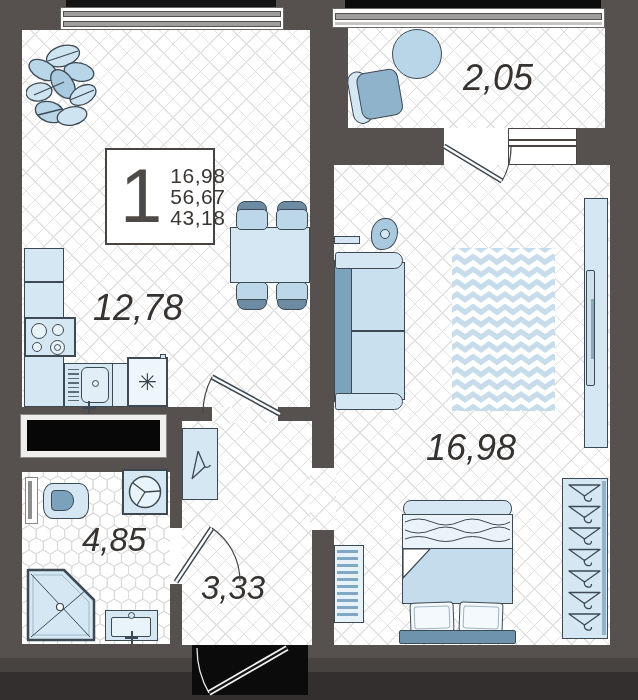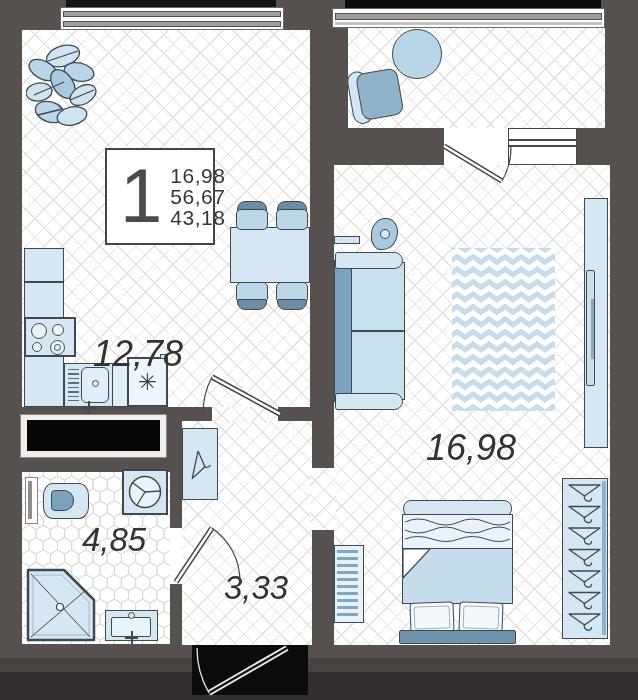--- a/index.html
+++ b/index.html
@@ -274,24 +274,25 @@
         <path d="M-1,9 L27,9 L13,19 Z"></path>
         <path d="M13,18 q-1,5 3,6"></path>
       </g>
     </svg>
   </div>
 
   <div class="abs" style="left:0;top:658px;width:638px;height:14px;background:#474341;"></div>
   <div class="abs" style="left:0;top:672px;width:638px;height:28px;background:#332f2e;"></div>
   <div class="abs" style="left:192px;top:645px;width:116px;height:50px;background:#0b0b0b;"></div>
 
-  <div class="rlabel" style="left:93px;top:290px;font-size:36px;margin-top:46px;">12,78</div>
+  <div class="rlabel" style="left:93px;top:290px;font-size:36px;">12,78</div>
+  <div class="rlabel" style="left:463px;top:60px;font-size:36px;">2,05</div>
   <div class="rlabel" style="left:426px;top:430px;font-size:36px;">16,98</div>
   <div class="rlabel" style="left:82px;top:523px;font-size:33px;">4,85</div>
-  <div class="rlabel" style="left:201px;top:571px;font-size:33px;margin-left:23px;">3,33</div>
+  <div class="rlabel" style="left:201px;top:571px;font-size:33px;">3,33</div>
 
   <svg class="abs" style="left:0;top:0;pointer-events:none;" width="638" height="700" viewBox="0 0 638 700">
 
     <line x1="280" y1="414" x2="212" y2="377" stroke="#3d4a54" stroke-width="5.5"></line>
     <line x1="280" y1="414" x2="212" y2="377" stroke="#ffffff" stroke-width="2.4"></line>
     <path d="M212,377 A77,77 0 0 0 203,414" fill="none" stroke="#4a4644" stroke-width="1.2"></path>
 
     <line x1="444" y1="146" x2="502" y2="181" stroke="#3d4a54" stroke-width="5.5"></line>
     <line x1="444" y1="146" x2="502" y2="181" stroke="#ffffff" stroke-width="2.4"></line>
     <path d="M502,181 A68,68 0 0 0 511,147" fill="none" stroke="#4a4644" stroke-width="1.2"></path>

